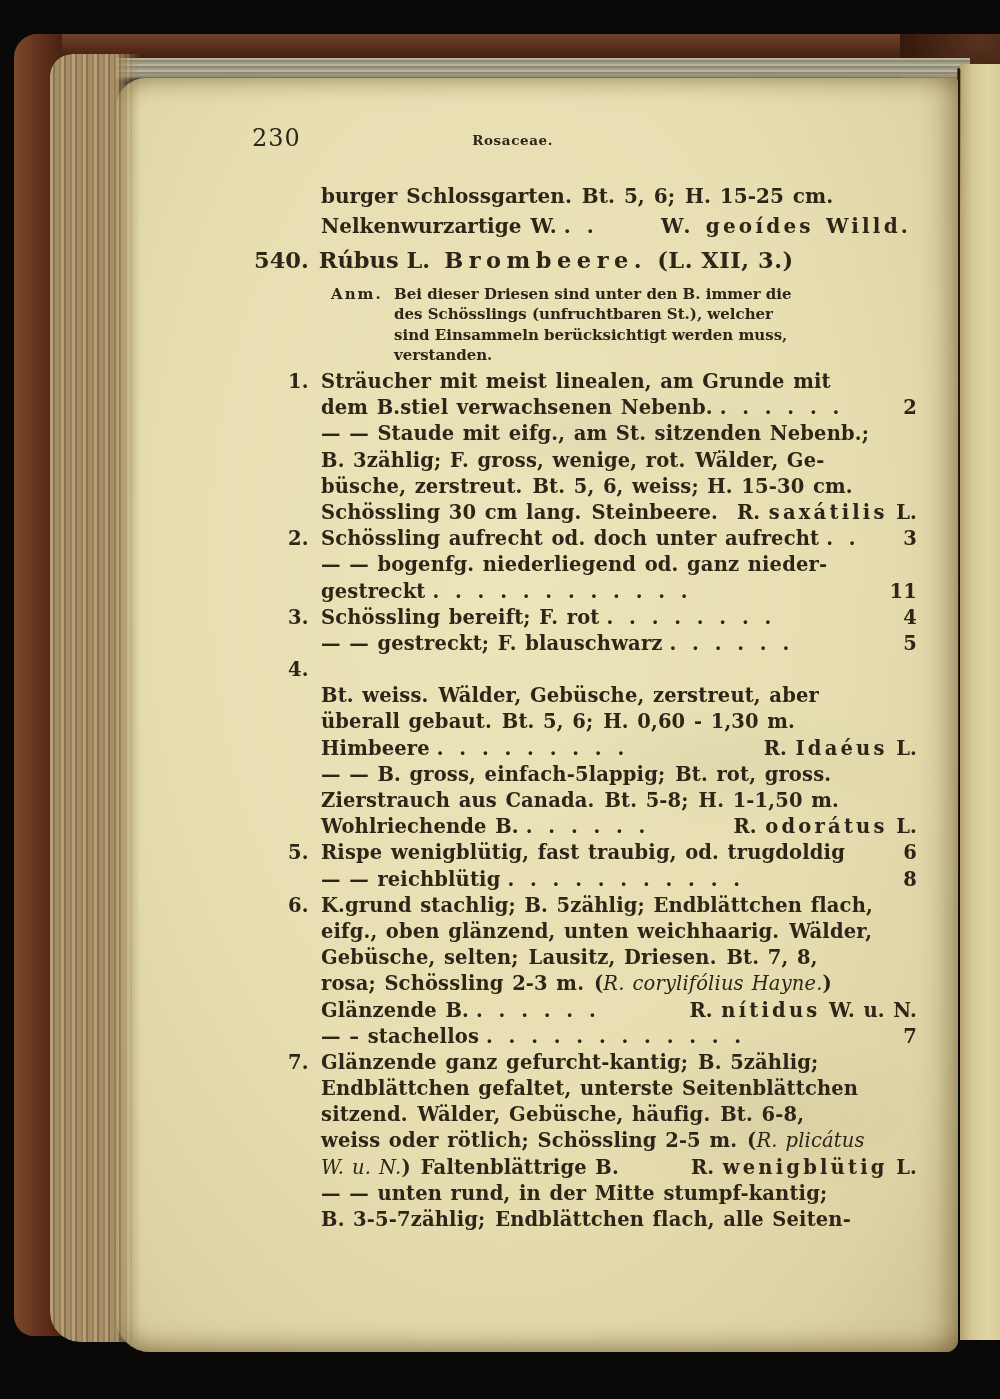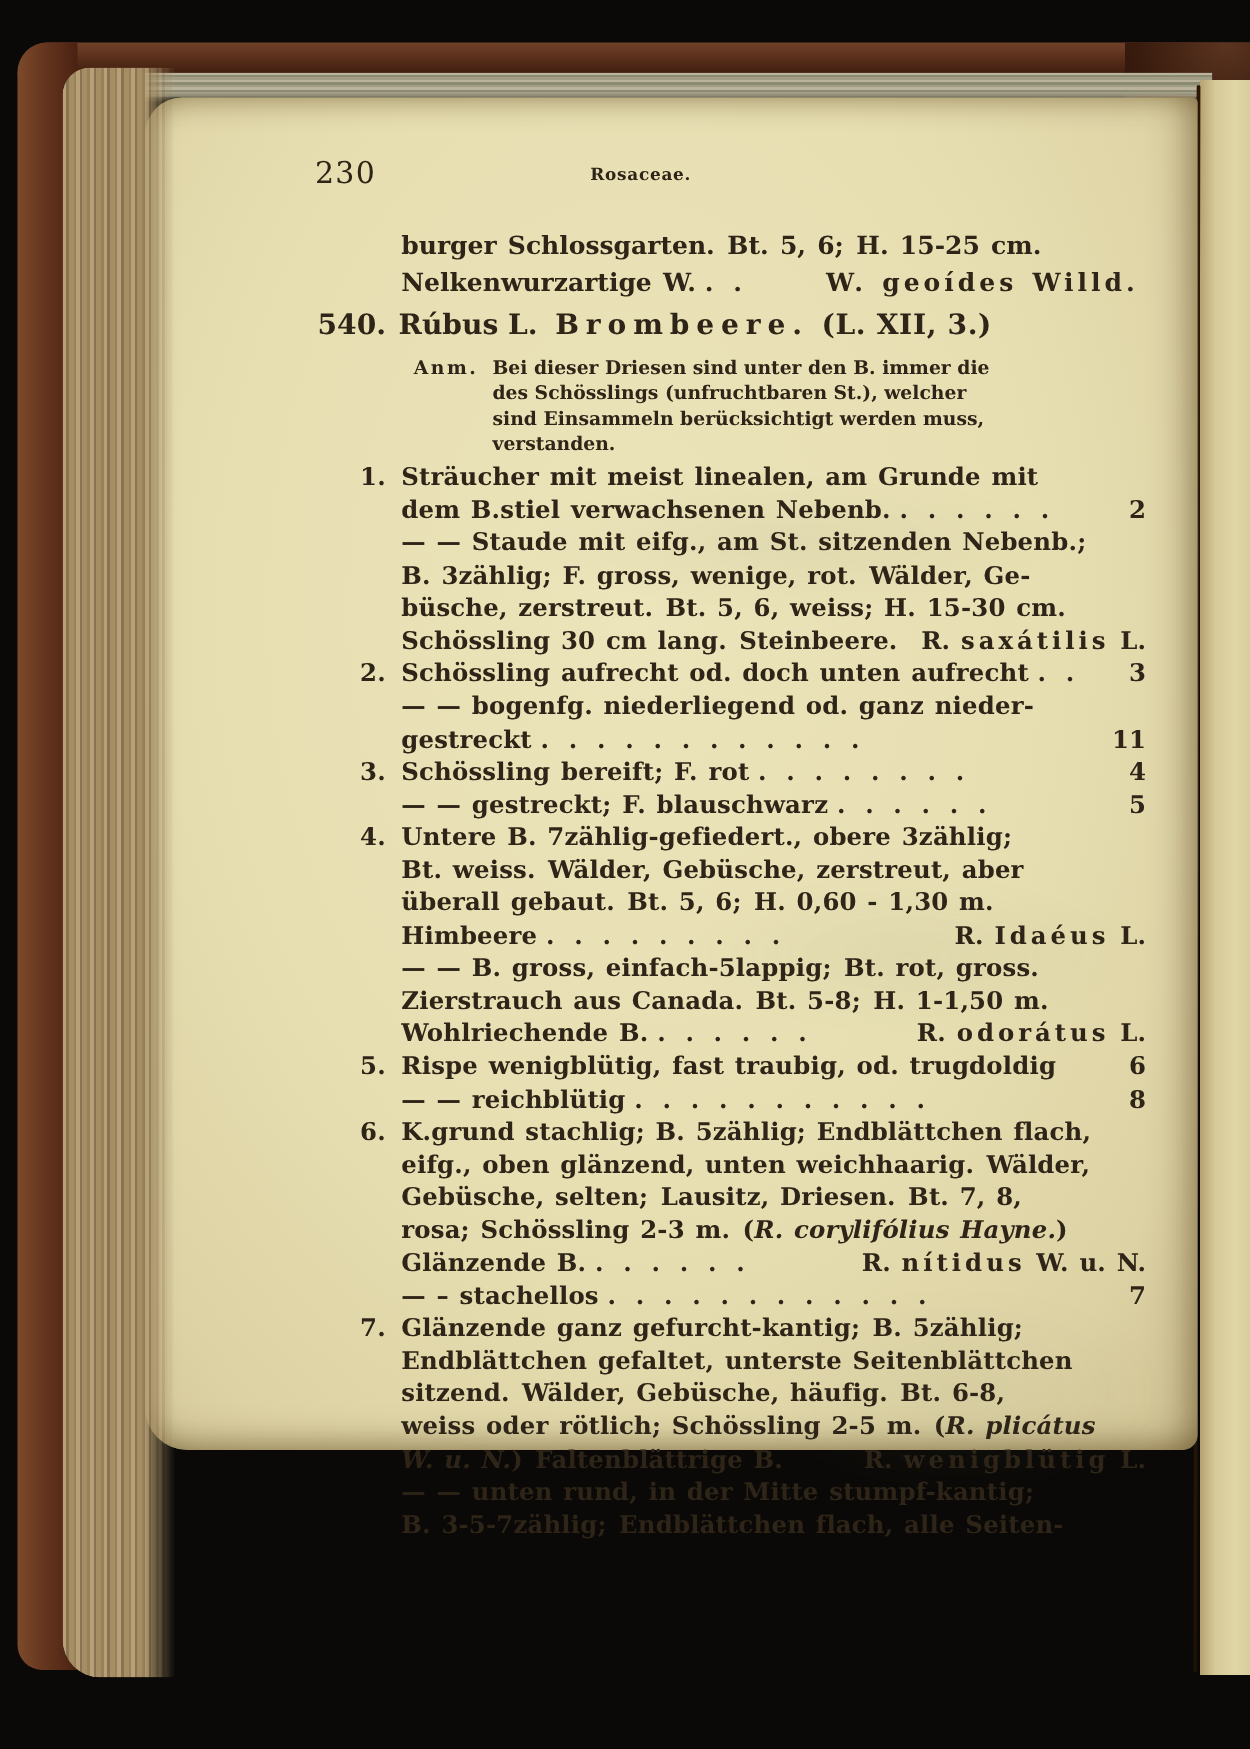--- a/index.html
+++ b/index.html
@@ -25,21 +25,21 @@
     border-radius:22px 0 0 30px;
     -webkit-mask-image:linear-gradient(90deg,#000 72%,transparent 100%);
     mask-image:linear-gradient(90deg,#000 72%,transparent 100%);}
   .facing-strip{position:absolute;left:960px;top:64px;width:40px;height:1276px;
     background:linear-gradient(90deg,#b6a273 0%,#d5c997 30%,#e0d5a6 70%,#d8cc9b 100%);}
   .gutter-line{position:absolute;left:956px;top:68px;width:3px;height:1270px;
     background:linear-gradient(180deg,#2a1708 0%,#3a2410 50%,#1d1005 100%);
     border-radius:2px;transform:rotate(0.12deg);}
 
   
-  .page{position:absolute;left:116px;top:78px;width:842px;height:1082px;
+  .page{position:absolute;left:116px;top:78px;width:842px;height:1274px;
     background:radial-gradient(ellipse at 46% 38%,#ece4ba 0%,#e7dfb2 50%,#ddd2a4 82%,#cfc293 100%);
     border-radius:30px 4px 12px 34px;
     box-shadow:inset -20px 0 30px -12px rgba(92,70,32,.50),
                inset 14px 0 24px -12px rgba(120,98,55,.40),
                inset 0 16px 24px -14px rgba(125,102,60,.45),
                inset 0 -18px 26px -14px rgba(100,80,40,.50);}
   .ghost{position:absolute;opacity:.55;filter:blur(2.5px);pointer-events:none;}
   .g1{left:300px;top:300px;width:430px;height:110px;
       background:radial-gradient(ellipse at 50% 50%,rgba(125,130,100,.16),rgba(125,130,100,0) 70%);}
   .g2{left:430px;top:620px;width:360px;height:130px;
@@ -51,21 +51,21 @@
   .page, .page *{color:#2e2417;}
   .pagenum{position:absolute;left:136px;top:48px;font:400 24px/24px "DejaVu Serif",serif;letter-spacing:1px;}
   .runhead{position:absolute;left:317px;top:55px;width:120px;text-align:right;
     font:700 13.5px/14px "DejaVu Serif",serif;letter-spacing:.6px;}
 
   .tline{display:flex;justify-content:space-between;align-items:baseline;white-space:nowrap;}
   .lleft{flex:0 1 auto;min-width:0;}
   .lright{flex:0 0 auto;padding-left:8px;text-align:right;}
   .seg-dots{word-spacing:9px;padding-left:7px;letter-spacing:0;}
   .seg-spaced{letter-spacing:3.2px;}
-  .seg-italic{font-style:italic;font-weight:700;text-align:right;}
+  .seg-italic{font-style:italic;font-weight:400;text-align:right;}
 
   .intro{position:absolute;left:205px;top:103px;width:590px;
     font:700 20px/30px "DejaVu Serif",serif;word-spacing:2px;}
 
   .heading{position:absolute;left:138px;top:169px;white-space:nowrap;
     font:700 22.5px/26px "DejaVu Serif",serif;text-align:right;}
   .h-num{margin-right:10px;}
   .h-genus{margin-right:14px;}
   .h-common{letter-spacing:5.5px;margin-right:10px;}
   .h-class{letter-spacing:.5px;}
@@ -148,42 +148,41 @@
         </div>
         <div class="tline">
           <span class="lleft"><span class="seg">büsche, zerstreut. Bt. 5, 6, weiss; H. 15-30 cm.</span></span>
         </div>
         <div class="tline">
           <span class="lleft"><span class="seg">Schössling 30 cm lang. Steinbeere.</span></span>
           <span class="lright"><span class="seg">R. </span><span class="seg seg-spaced">saxátilis</span><span class="seg"> L.</span></span>
         </div>
         <div class="tline">
           <span class="lnum">2.</span>
-          <span class="lleft"><span class="seg">Schössling aufrecht od. doch unten aufrecht</span><span class="seg seg-dots">. .</span></span>
+          <span class="lleft"><span class="seg">Schössling aufrecht od. doch unter aufrecht</span><span class="seg seg-dots">. .</span></span>
           <span class="lright">3</span>
         </div>
         <div class="tline">
           <span class="lleft"><span class="seg">— — bogenfg. niederliegend od. ganz nieder-</span></span>
         </div>
         <div class="tline">
           <span class="lleft"><span class="seg">gestreckt</span><span class="seg seg-dots">. . . . . . . . . . . .</span></span>
           <span class="lright">11</span>
         </div>
         <div class="tline">
           <span class="lnum">3.</span>
           <span class="lleft"><span class="seg">Schössling bereift; F. rot</span><span class="seg seg-dots">. . . . . . . .</span></span>
           <span class="lright">4</span>
         </div>
         <div class="tline">
           <span class="lleft"><span class="seg">— — gestreckt; F. blauschwarz</span><span class="seg seg-dots">. . . . . .</span></span>
           <span class="lright">5</span>
         </div>
         <div class="tline">
           <span class="lnum">4.</span>
-          <span class="lleft"><span class="seg">Untere B. 7zählig-gefiedert., obere 3zählig;</span></span>
         </div>
         <div class="tline">
           <span class="lleft"><span class="seg">Bt. weiss. Wälder, Gebüsche, zerstreut, aber</span></span>
         </div>
         <div class="tline">
           <span class="lleft"><span class="seg">überall gebaut. Bt. 5, 6; H. 0,60 - 1,30 m.</span></span>
         </div>
         <div class="tline">
           <span class="lleft"><span class="seg">Himbeere</span><span class="seg seg-dots">. . . . . . . . .</span></span>
           <span class="lright"><span class="seg">R. </span><span class="seg seg-spaced">Idaéus</span><span class="seg"> L.</span></span>

